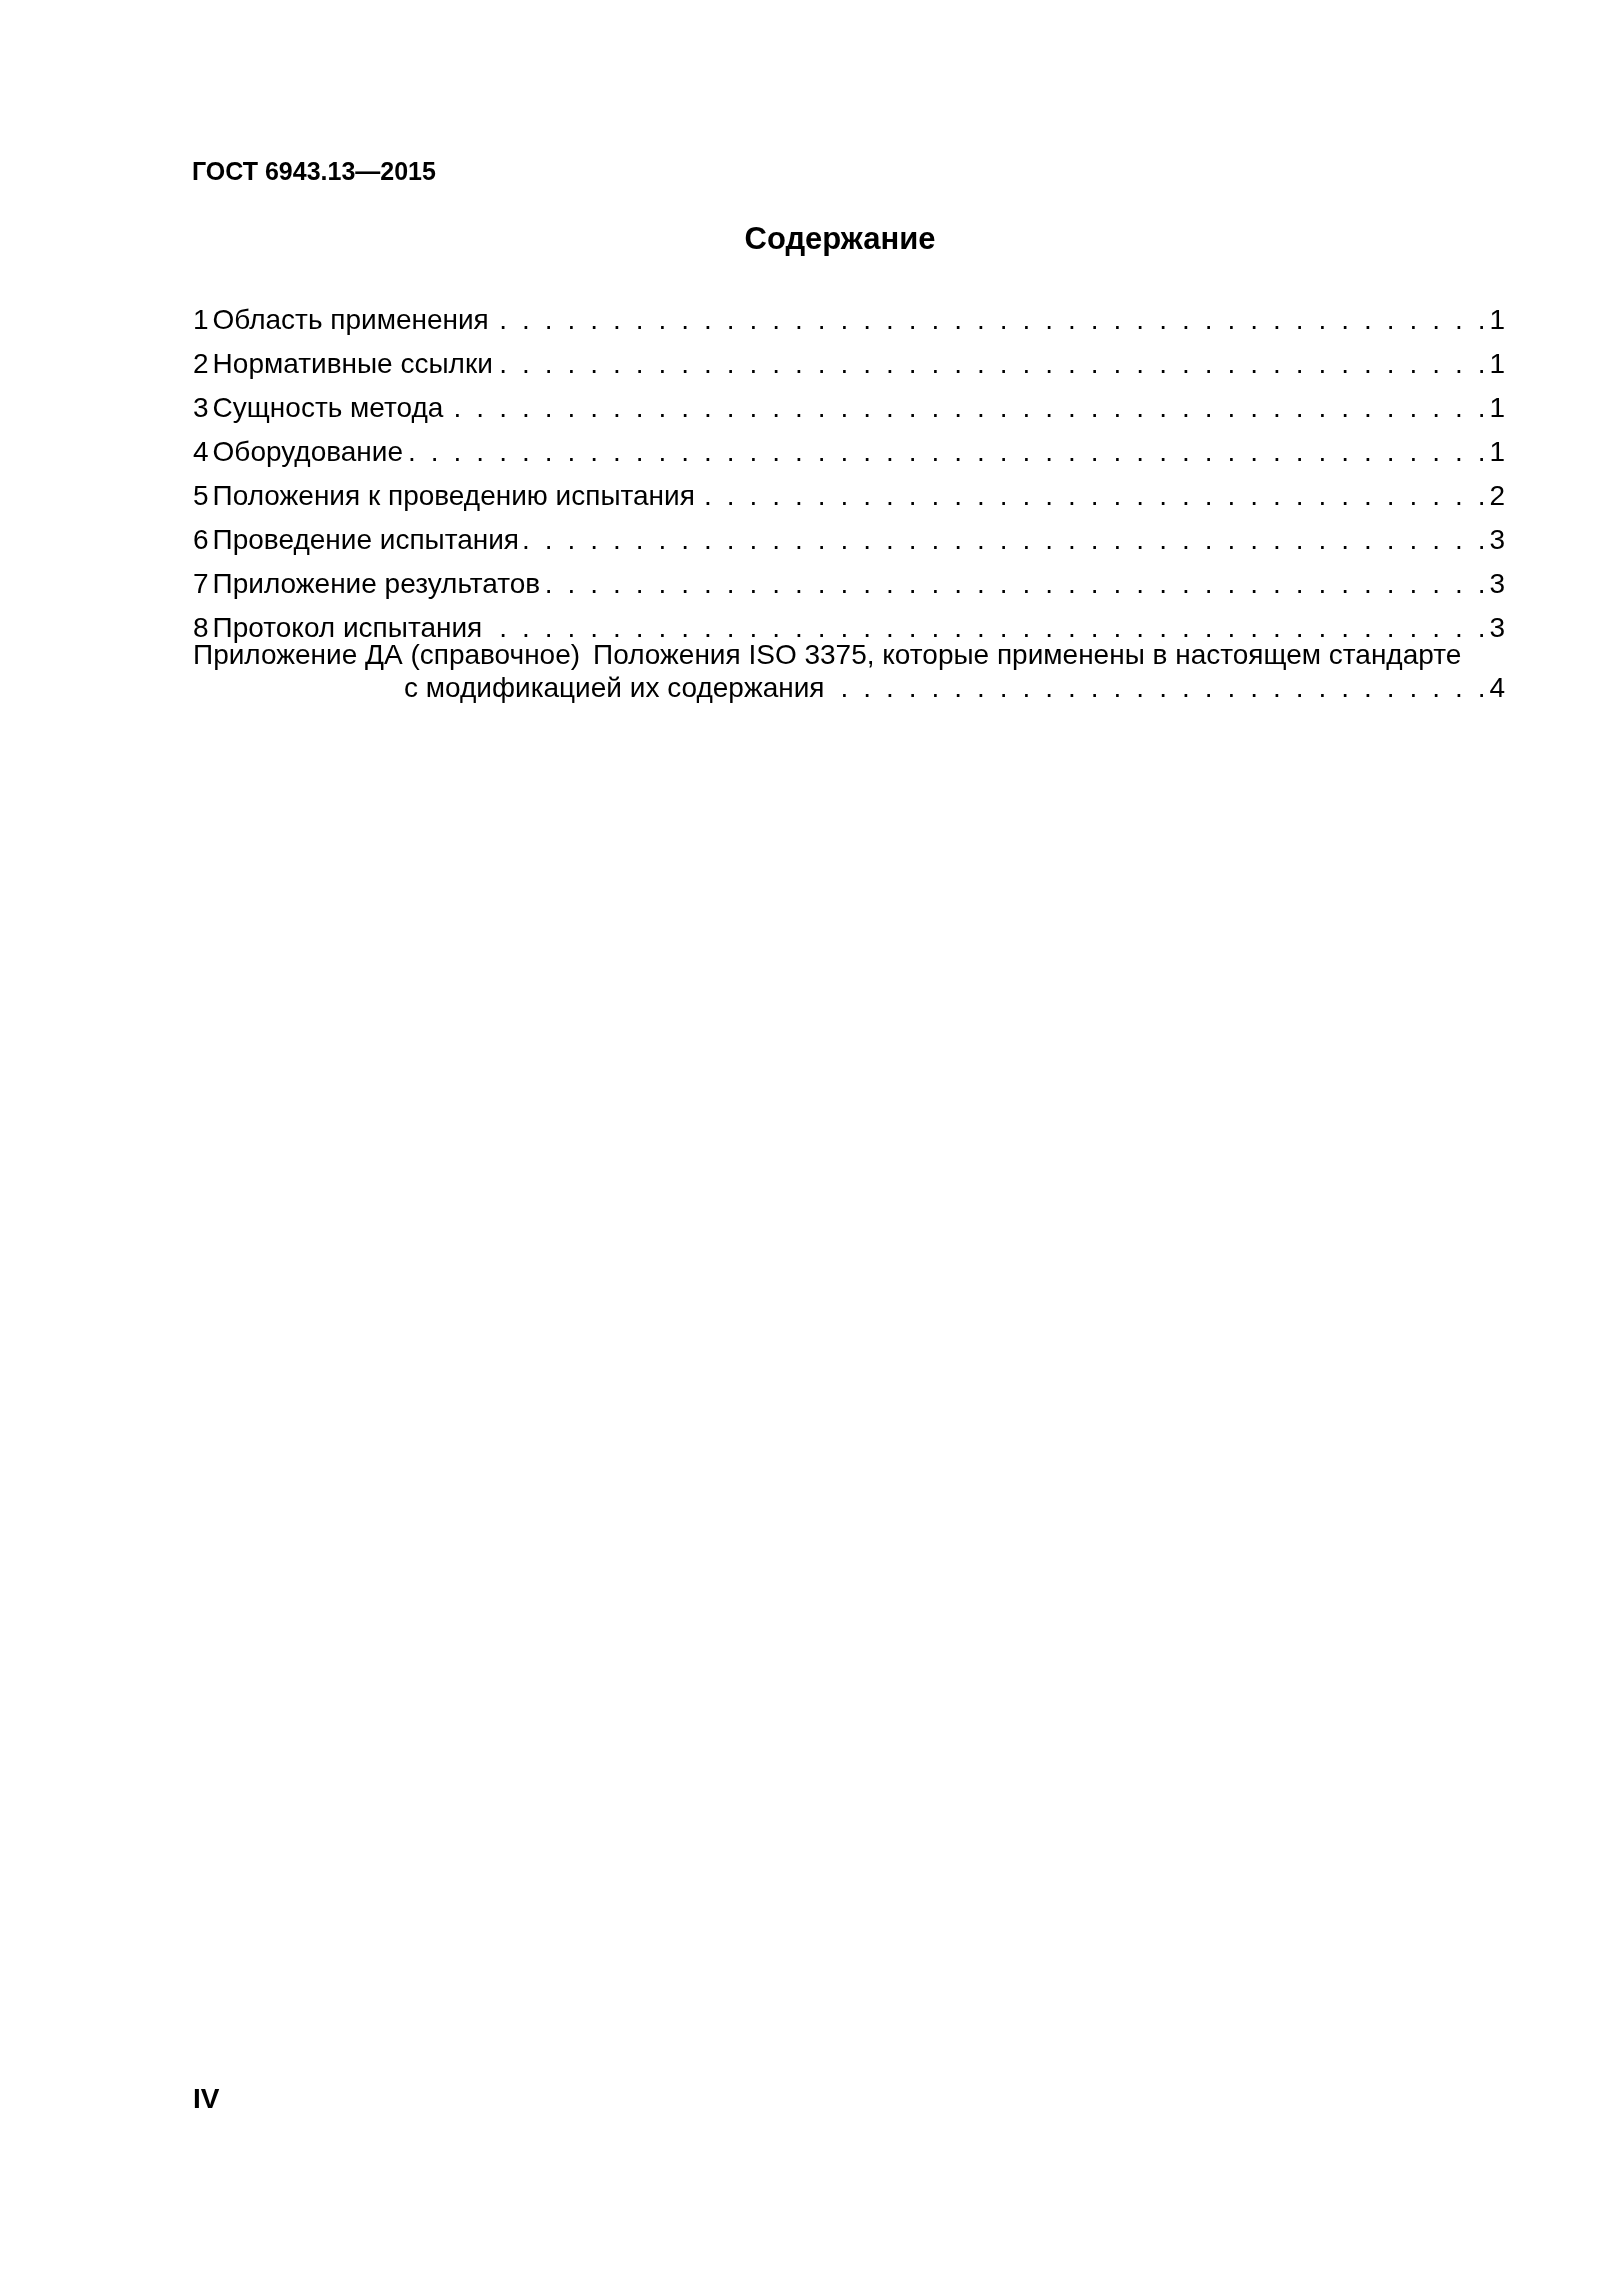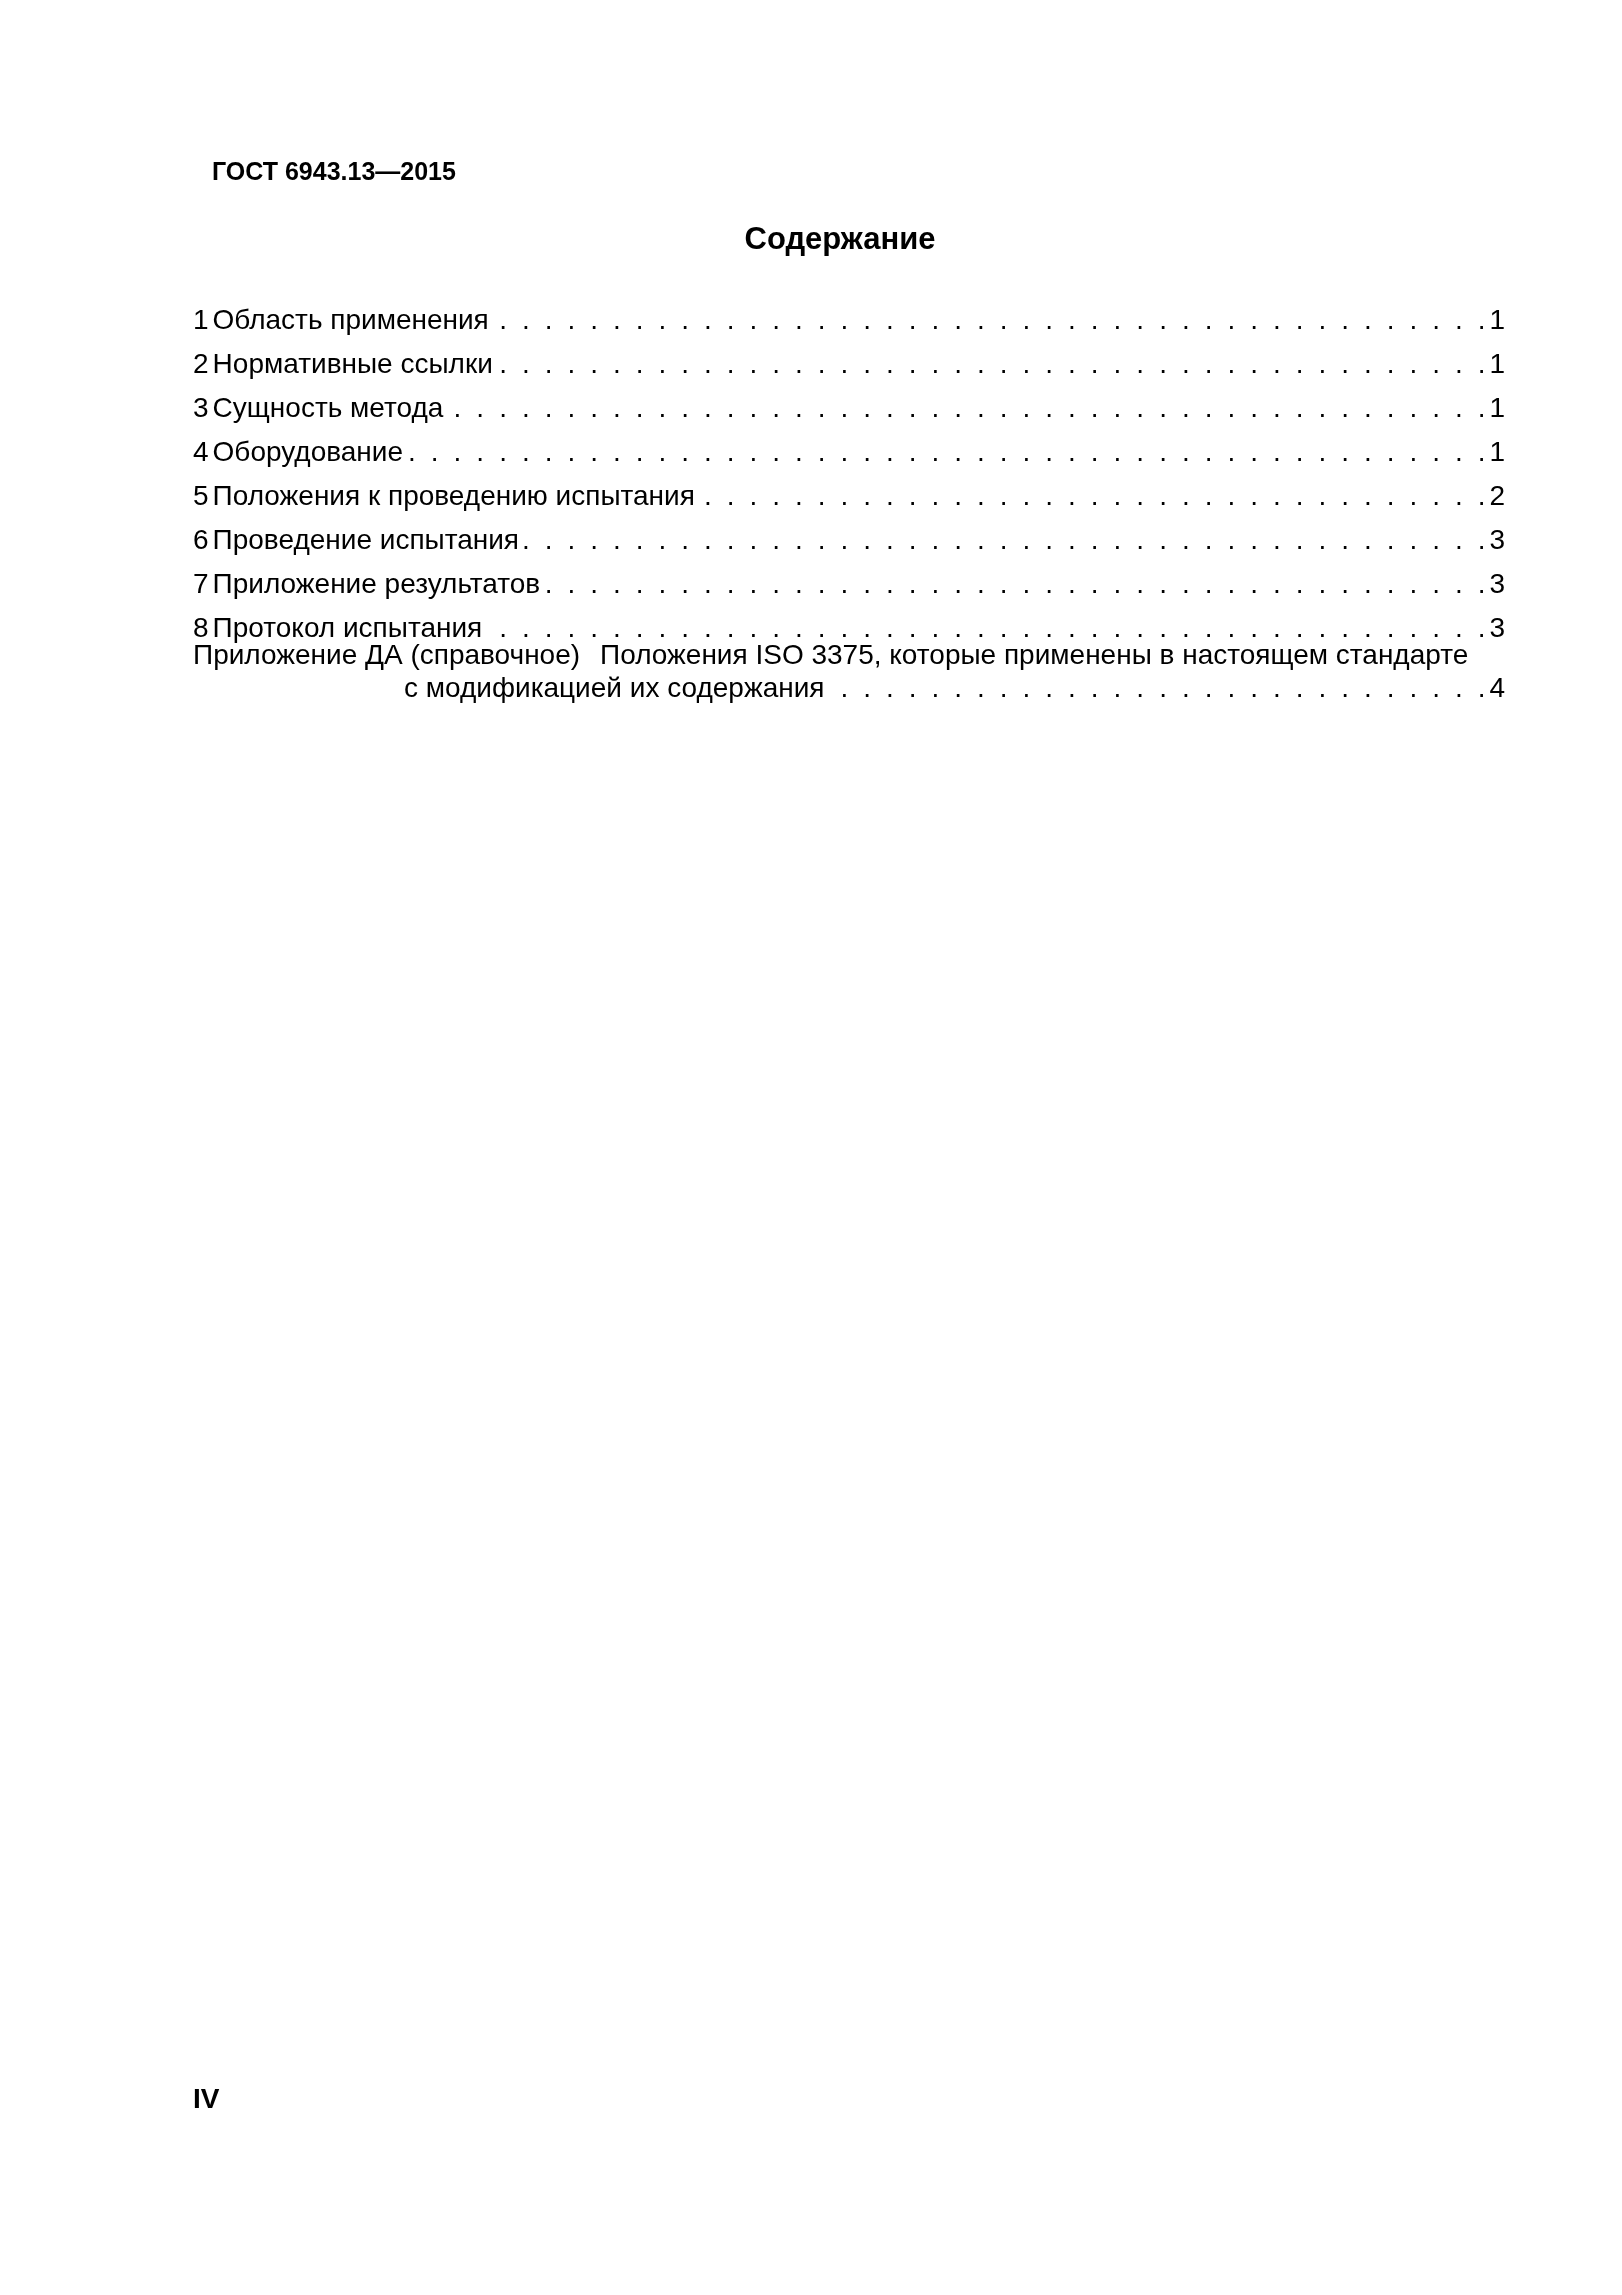--- a/index.html
+++ b/index.html
@@ -16,21 +16,20 @@
     font-family: "Liberation Sans", "DejaVu Sans", sans-serif;
     overflow: hidden;
   }
   .doc-header {
     position: absolute;
     left: 192px;
     top: 157px;
     font-size: 25px;
     font-weight: bold;
     white-space: nowrap;
-    margin-left: 20px;
   }
   .toc-title {
     position: absolute;
     left: 184px;
     top: 221px;
     width: 1312px;
     margin: 0;
     text-align: center;
     font-size: 31px;
     font-weight: bold;
@@ -77,21 +76,21 @@
     width: 1312px;
     font-size: 28px;
     line-height: 33px;
   }
   .appendix-line1 {
     display: flex;
     align-items: baseline;
     white-space: nowrap;
   }
   .appendix-line1 .appendix-title1 {
-    margin-left: 20px;
+    margin-left: 13px;
   }
   .appendix-line2 {
     display: flex;
     align-items: baseline;
     white-space: nowrap;
     padding-left: 211px;
   }
   .footer-pagenum {
     position: absolute;
     left: 193px;

